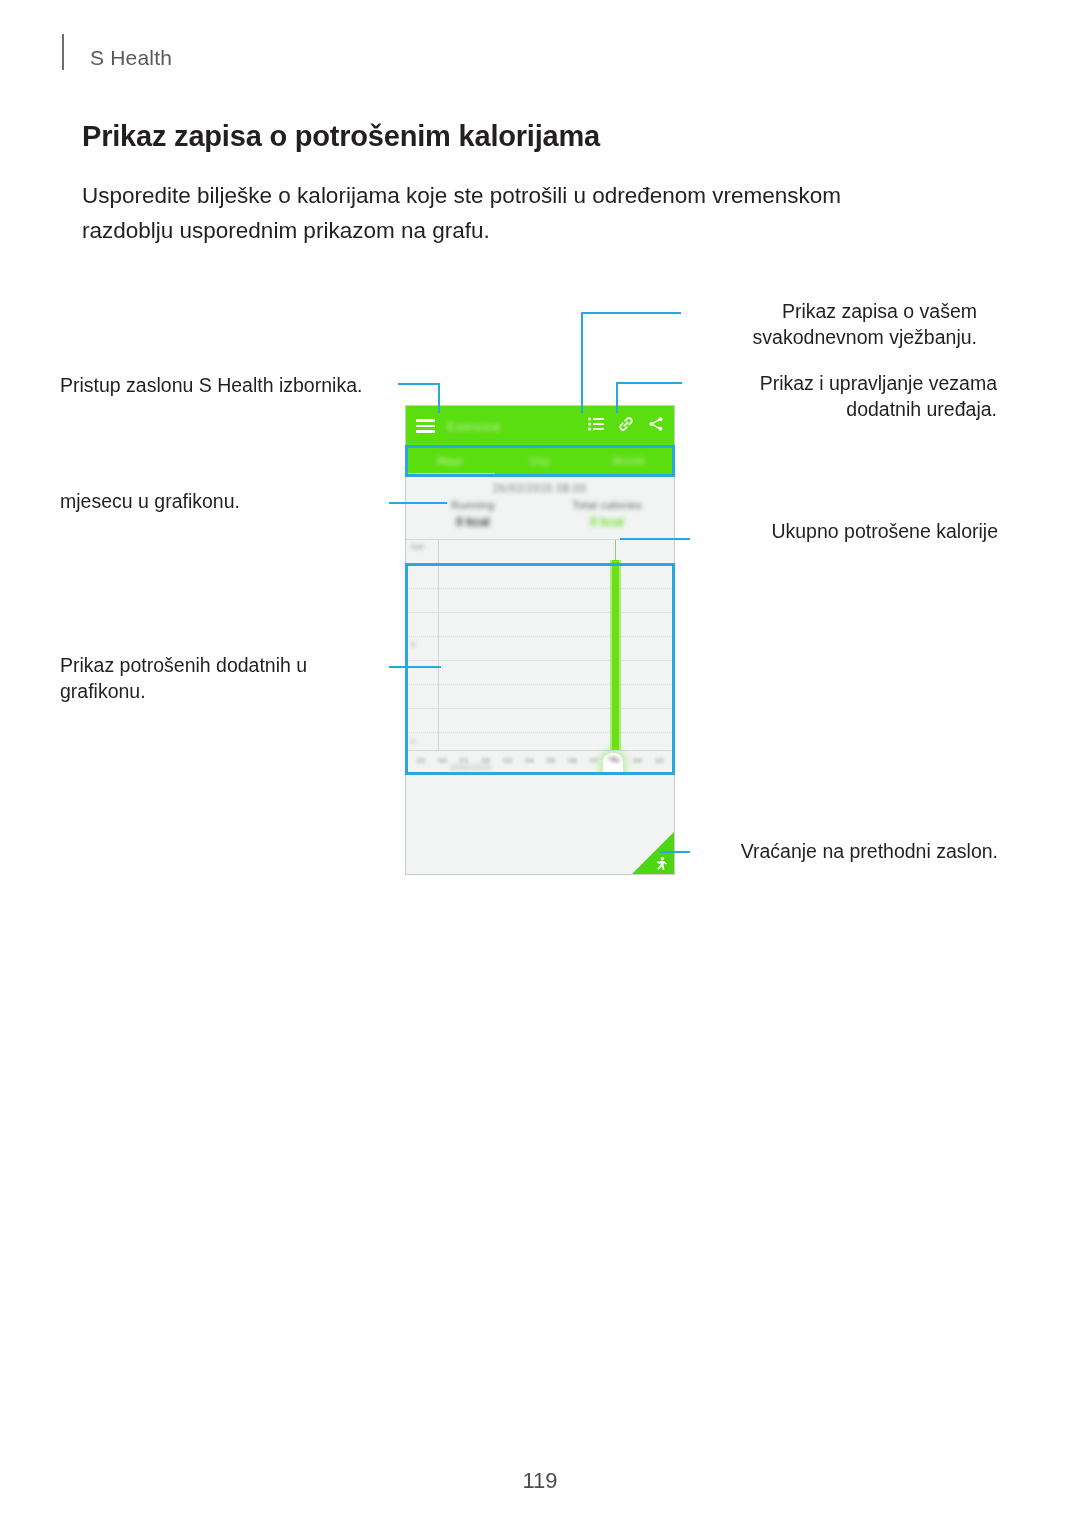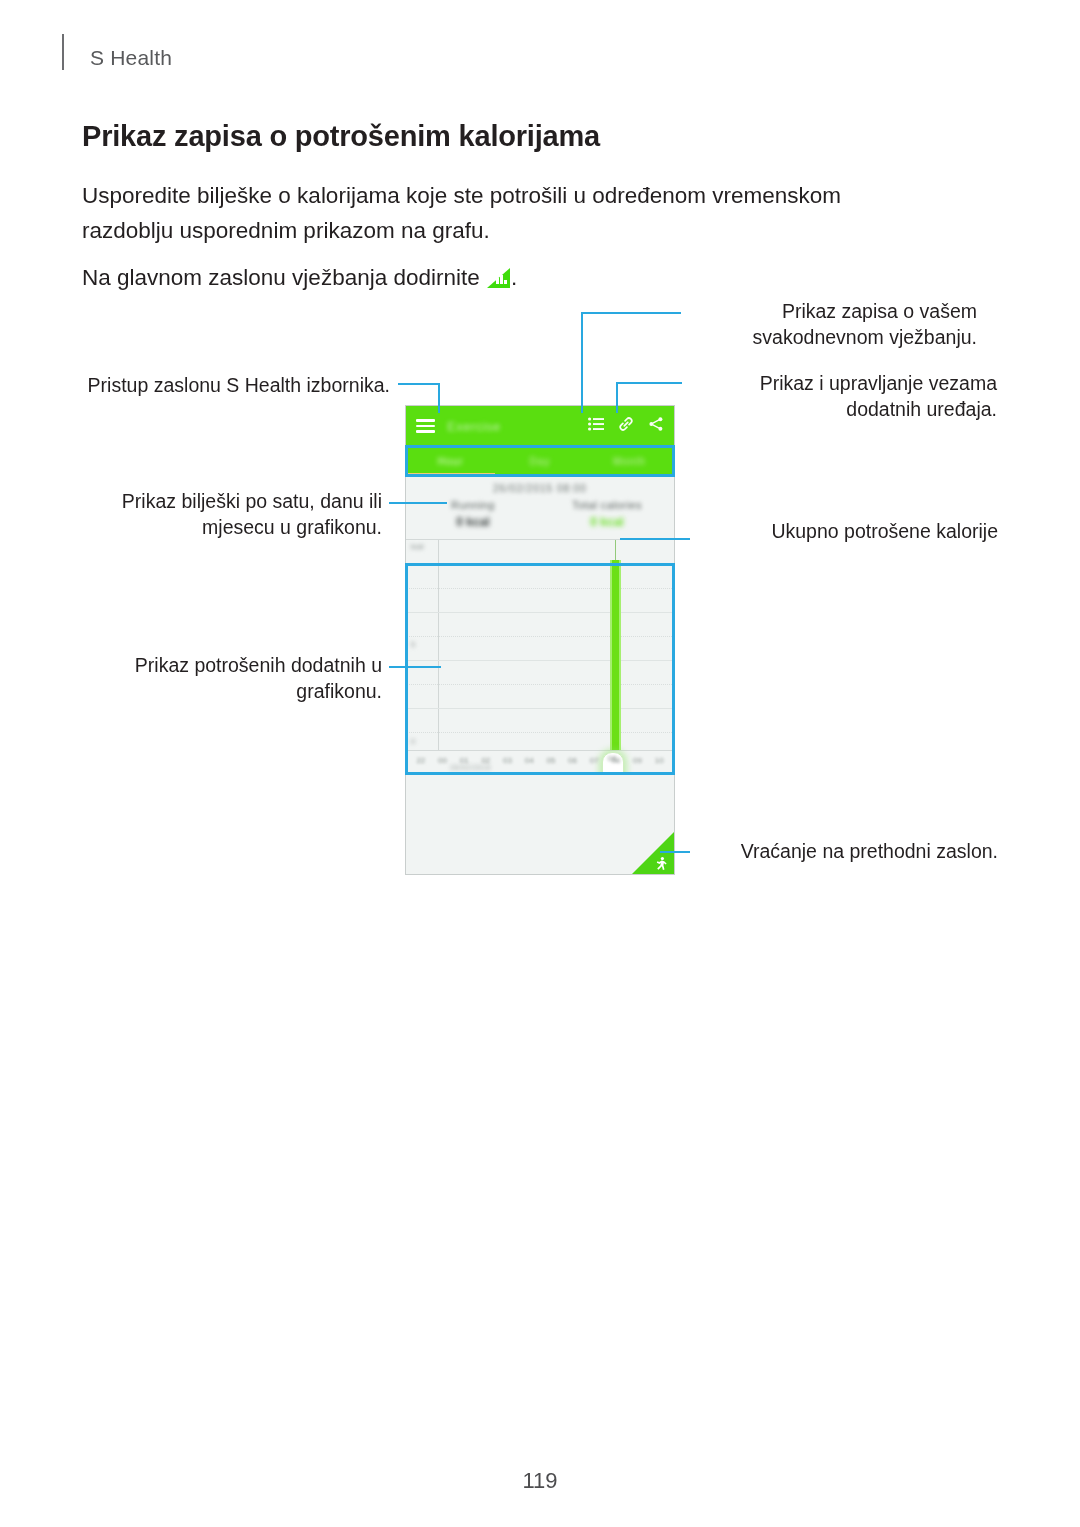--- a/index.html
+++ b/index.html
@@ -327,21 +327,21 @@
   }
 
   
   .callout-text {
     position: absolute;
     font-size: 19.5px;
     line-height: 26px;
     color: #231f20;
   }
   .callout-text.right { text-align: right; }
-  .callout-text.left  { text-align: right; }
+  .callout-text.left  { text-align: left; }
 
   .lead {
     position: absolute;
     background: #29a8e0;
   }
   .lead.h { height: 2px; }
   .lead.v { width: 2px; }
 
   .hl-box {
     position: absolute;
@@ -366,21 +366,20 @@
 
 <div id="header">
   <div class="rule"></div>
   <div class="crumb">S Health</div>
 </div>
 
 <div id="page-title">Prikaz zapisa o potrošenim kalorijama</div>
 
 <div id="intro">
   <p>Usporedite bilješke o kalorijama koje ste potrošili u određenom vremenskom razdoblju usporednim prikazom na grafu.</p>
-  <p class="second"><span>Na glavnom zaslonu vježbanja dodirnite </span><span class="inline-chart-icon"><span class="tri"></span><span class="b b1"></span><span class="b b2"></span><span class="b b3"></span></span><span>.</span></p>
 </div>
 
 <div id="figure">
 
   <div id="phone">
 
     <div id="appbar">
       <span class="hamburger">
         <i></i>
           <i></i>
@@ -526,21 +525,20 @@
   <div class="callout-text right" style="left:697px; top:80px; width:300px;">
     <div>Prikaz i upravljanje vezama</div>
     <div>dodatnih uređaja.</div>
   </div>
 
   <div class="callout-text left" style="left:60px; top:82px; width:330px;">
     <div>Pristup zaslonu S Health izbornika.</div>
   </div>
 
   <div class="callout-text left" style="left:60px; top:198px; width:322px;">
-    <div>Prikaz bilješki po satu, danu ili</div>
     <div>mjesecu u grafikonu.</div>
   </div>
 
   <div class="callout-text right" style="left:698px; top:228px; width:300px;">
     <div>Ukupno potrošene kalorije</div>
   </div>
 
   <div class="callout-text left" style="left:60px; top:362px; width:322px;">
     <div>Prikaz potrošenih dodatnih u</div>
     <div>grafikonu.</div>

